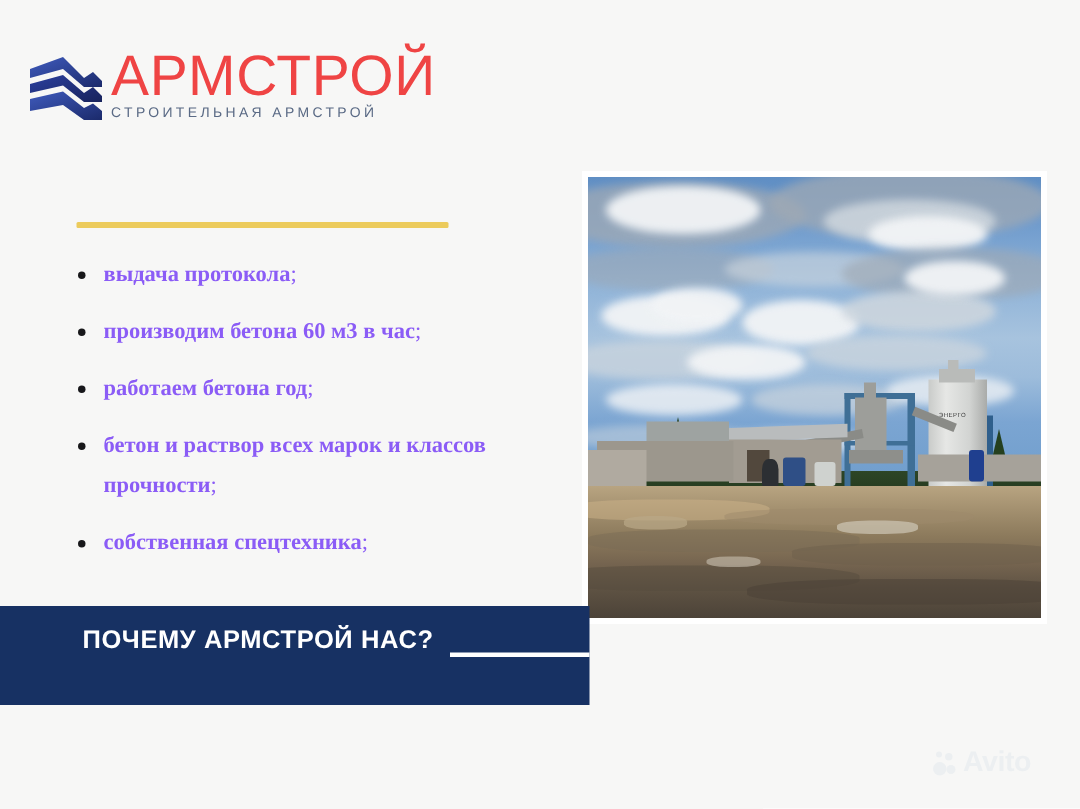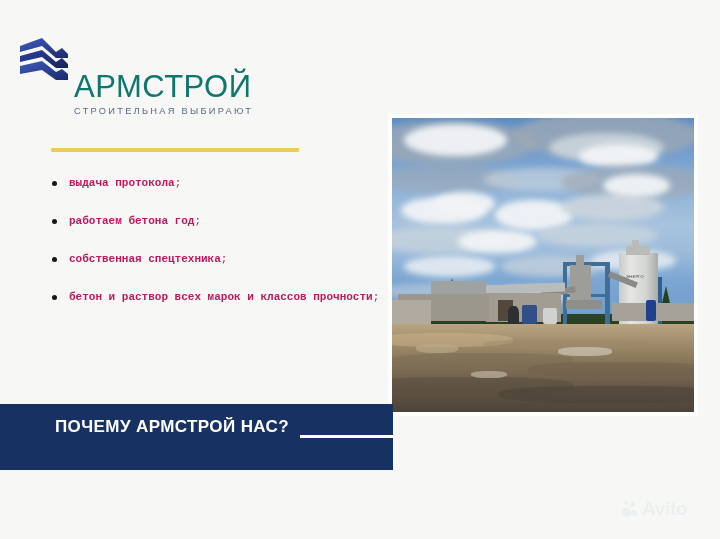--- a/index.html
+++ b/index.html
@@ -34,27 +34,26 @@
     height: 50px;
   }
   #logo-text-wrap {
     position: absolute;
     left: 58px;
     top: 0px;
     width: 240px;
   }
   #logo-title {
     font-family: "Liberation Sans", sans-serif;
-    font-size: 31px;
+    font-size: 38px;
     font-weight: 400;
     letter-spacing: 0.5px;
-    color: #0f766e;
+    color: #ef4444;
     line-height: 34px;
     white-space: nowrap;
-    margin-top: 36px;
   }
   #logo-sub {
     font-family: "Liberation Sans", sans-serif;
     font-size: 9.3px;
     font-weight: 400;
     letter-spacing: 2.25px;
     color: #5a6a85;
     line-height: 12px;
     white-space: nowrap;
     margin-top: 1px;
@@ -78,24 +77,24 @@
     top: 170px;
     width: 340px;
     margin: 0;
     padding: 0;
     list-style: none;
   }
   #bullets li {
     position: relative;
     padding-left: 21px;
     margin: 0 0 11px 0;
-    font-family: Liberation Mono, monospace;
-    font-size: 11px;
+    font-family: Liberation Serif, serif;
+    font-size: 15px;
     font-weight: bold;
-    color: #be185d;
+    color: #8b5cf6;
     line-height: 27px;
   }
   #bullets li::before {
     content: "";
     position: absolute;
     left: 4px;
     top: 11px;
     width: 5px;
     height: 5px;
     border-radius: 50%;
@@ -289,31 +288,32 @@
             <stop offset="100%" stop-color="#18235c"></stop>
           </linearGradient>
         </defs>
         <path d="M4 10 L26 2 L40 16 L46 12 L52 18 L52 22 L40 22 L26 10 L4 16 Z" fill="url(#g1)"></path>
         <path d="M4 20 L26 14 L40 26 L46 22 L52 28 L52 32 L40 32 L26 21 L4 26 Z" fill="url(#g2)"></path>
         <path d="M4 30 L26 25 L40 36 L46 33 L52 38 L52 44 L40 44 L26 34 L4 38 Z" fill="url(#g1)"></path>
       </svg>
     </div>
     <div id="logo-text-wrap">
       <div id="logo-title">АРМСТРОЙ</div>
-      <div id="logo-sub">СТРОИТЕЛЬНАЯ ВЫБИРАЮТ</div>
+      <div id="logo-sub">СТРОИТЕЛЬНАЯ АРМСТРОЙ</div>
     </div>
   </div>
 
   <div id="yellow-rule"></div>
 
   <ul id="bullets">
     <li><span>выдача протокола</span><span class="semi">;</span></li>
+    <li><span>производим бетона 60 м3 в час</span><span class="semi">;</span></li>
     <li><span>работаем бетона год</span><span class="semi">;</span></li>
+    <li><span>бетон и раствор всех марок и классов прочности</span><span class="semi">;</span></li>
     <li><span>собственная спецтехника</span><span class="semi">;</span></li>
-    <li><span>бетон и раствор всех марок и классов прочности</span><span class="semi">;</span></li>
   </ul>
 
   <div id="photo-frame">
     <div id="photo">
 
       <div class="sky"></div>
 
       <div class="cloud dark" style="left:-10%;top:1%;width:58%;height:15%;"></div>
       <div class="cloud" style="left:4%;top:2%;width:34%;height:11%;"></div>
       <div class="cloud dark" style="left:40%;top:-2%;width:62%;height:16%;"></div>

